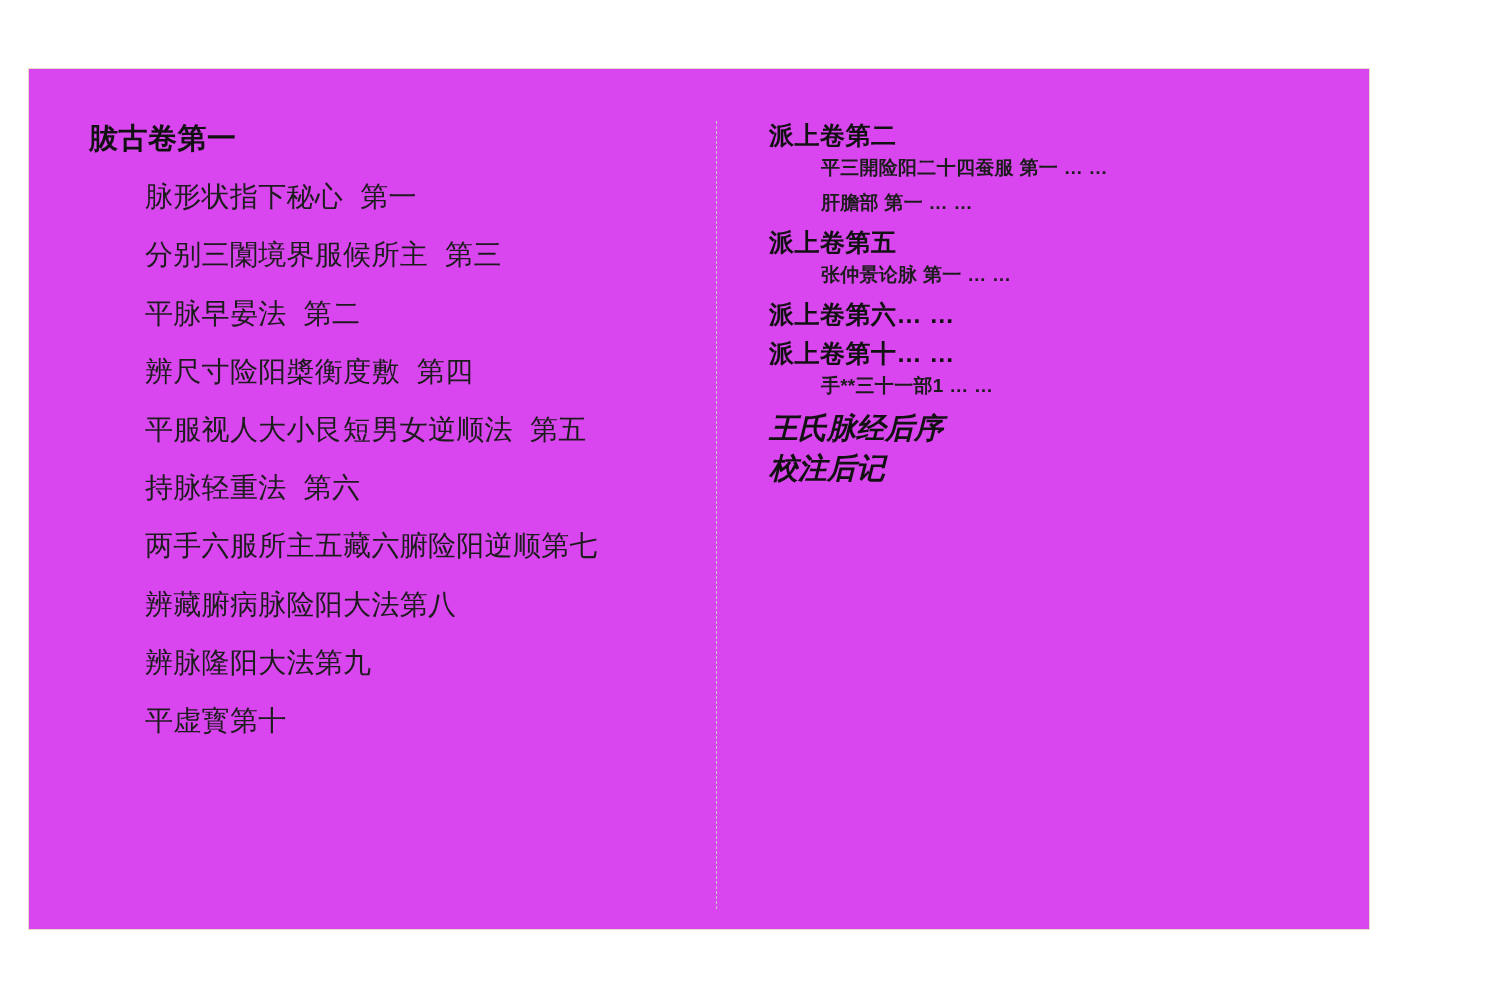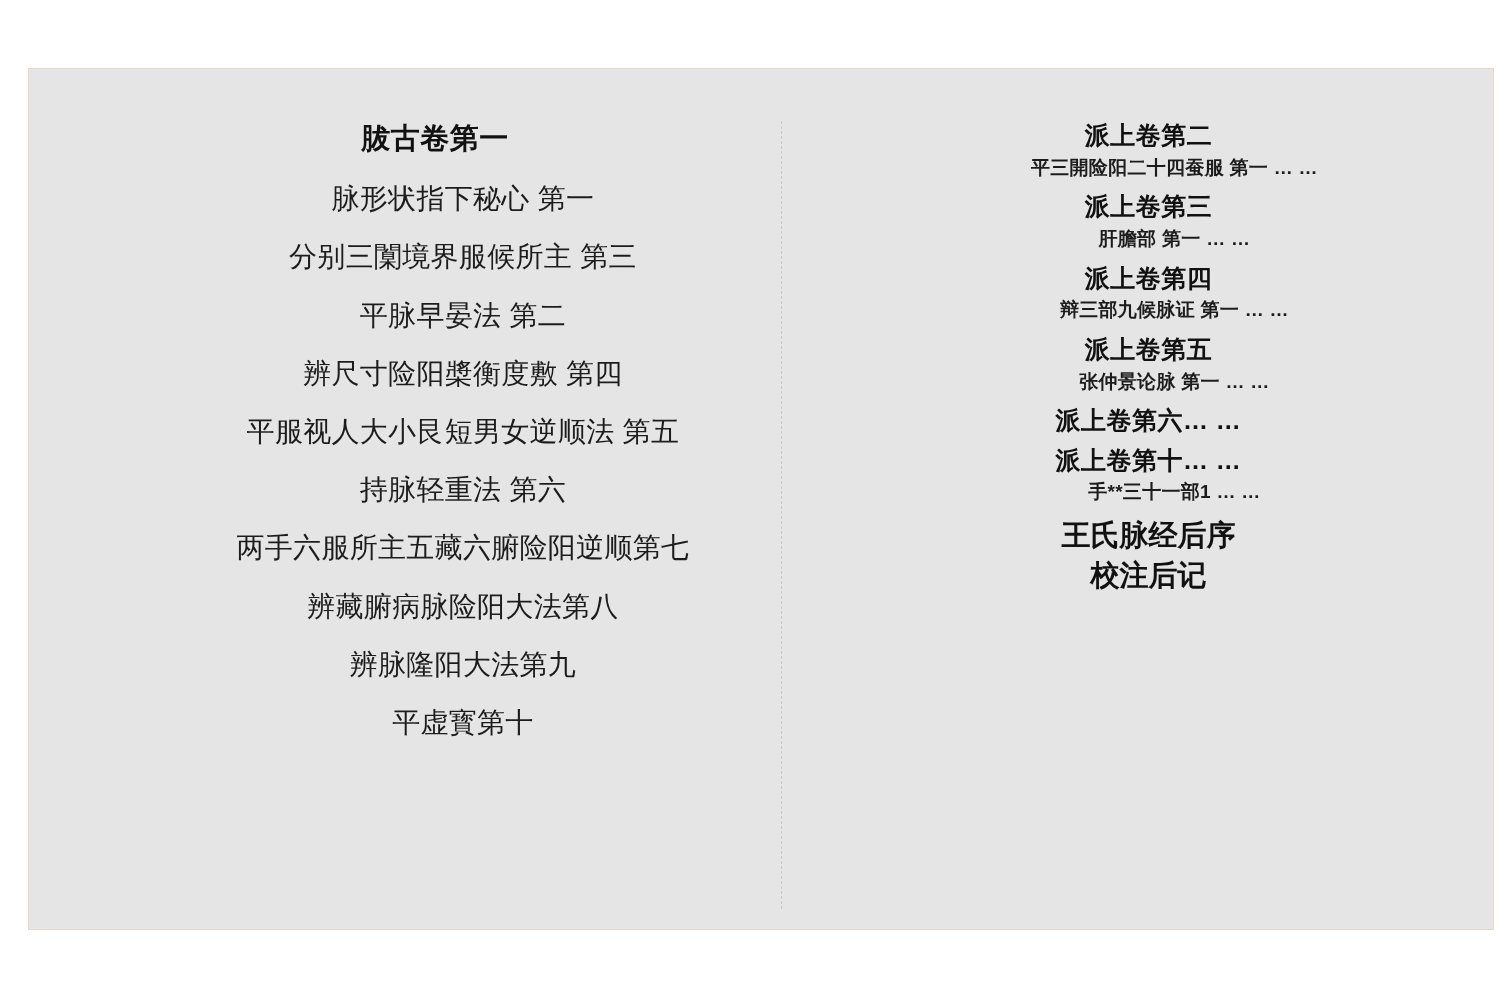--- a/index.html
+++ b/index.html
@@ -12,26 +12,25 @@
     height: 1008px;
     font-family: "Liberation Sans", sans-serif;
     color: #1a1a1a;
     -webkit-font-smoothing: antialiased;
   }
 
   .page {
     position: absolute;
     left: 28px;
     top: 68px;
-    width: 1466px;
+    width: 1342px;
     height: 862px;
     border: 1.5px solid #e6d9c6;
-    background: #e5e5e5;
+    background: #d946ef;
     box-sizing: border-box;
-    text-align: center;
   }
 
   .toc {
     position: absolute;
     left: 0;
     top: 0;
     width: 100%;
     height: 100%;
     display: flex;
     flex-direction: row;
@@ -69,20 +68,21 @@
     color: #1c1c1c;
     white-space: nowrap;
     margin: 0;
     letter-spacing: 0.3px;
   }
 
   
   .col-left .entry {
     padding-left: 56px;
     margin-bottom: 26px;
+    font-family: Liberation Mono, monospace;
   }
   .col-left .vol-title {
     margin-bottom: 28px;
   }
 
   
   .col-right .block {
     margin-bottom: 8px;
   }
   .col-right .vol-title {
@@ -102,20 +102,21 @@
   .footer-line {
     font-weight: bold;
     font-size: 29px;
     line-height: 1.3;
     color: #111111;
     margin: 0;
     white-space: nowrap;
   }
   .footer-wrap {
     margin-top: 8px;
+    font-style: italic;
   }
   .footer-wrap .footer-line + .footer-line {
     margin-top: 2px;
   }
 </style>
 </head>
 <body>
 
 <div class="page">
   <div class="toc">
@@ -135,28 +136,23 @@
     </div>
 
     <div class="col col-right">
 
       <div class="block">
         <p class="vol-title">派上卷第二</p>
         <p class="entry">平三開险阳二十四蚕服 第一 … …</p>
       </div>
 
       <div class="block">
-        <p class="vol-title">派上卷第三</p>
         <p class="entry">肝膽部 第一 … …</p>
       </div>
 
-      <div class="block">
-        <p class="vol-title">派上卷第四</p>
-        <p class="entry">辩三部九候脉证 第一 … …</p>
-      </div>
 
       <div class="block">
         <p class="vol-title">派上卷第五</p>
         <p class="entry">张仲景论脉 第一 … …</p>
       </div>
 
       <div class="block compact">
         <p class="vol-title">派上卷第六… …</p>
       </div>
 

